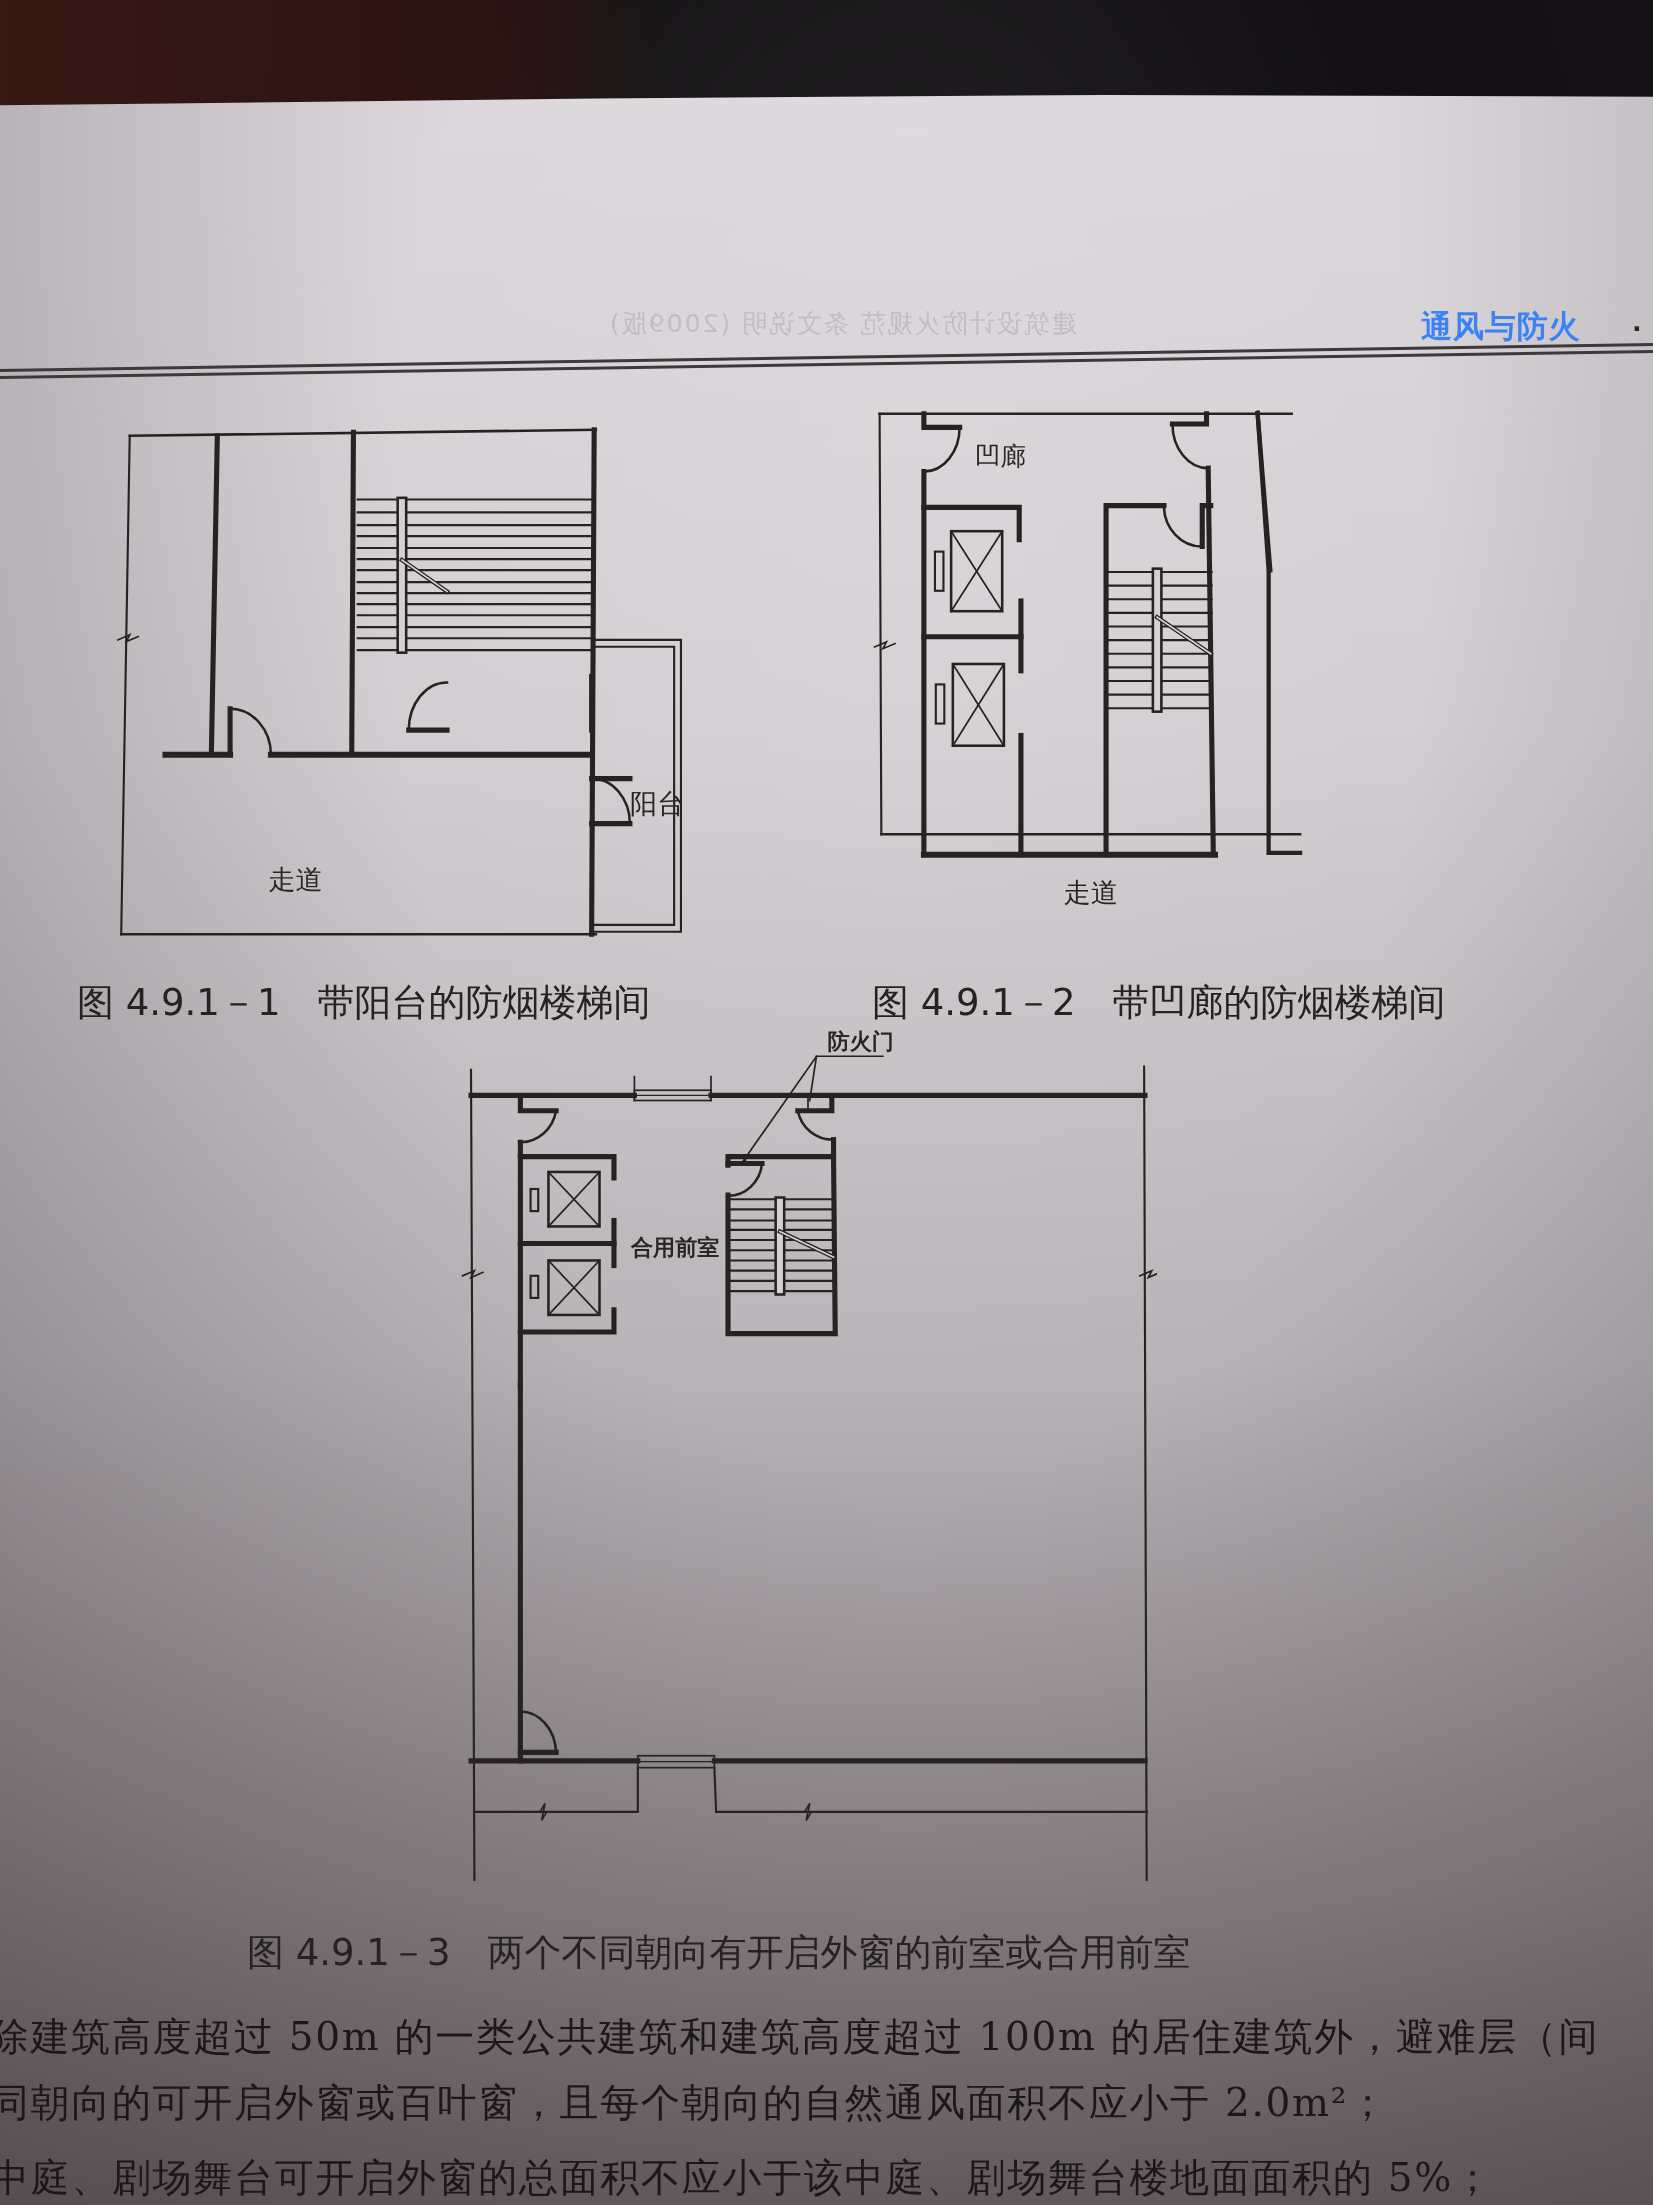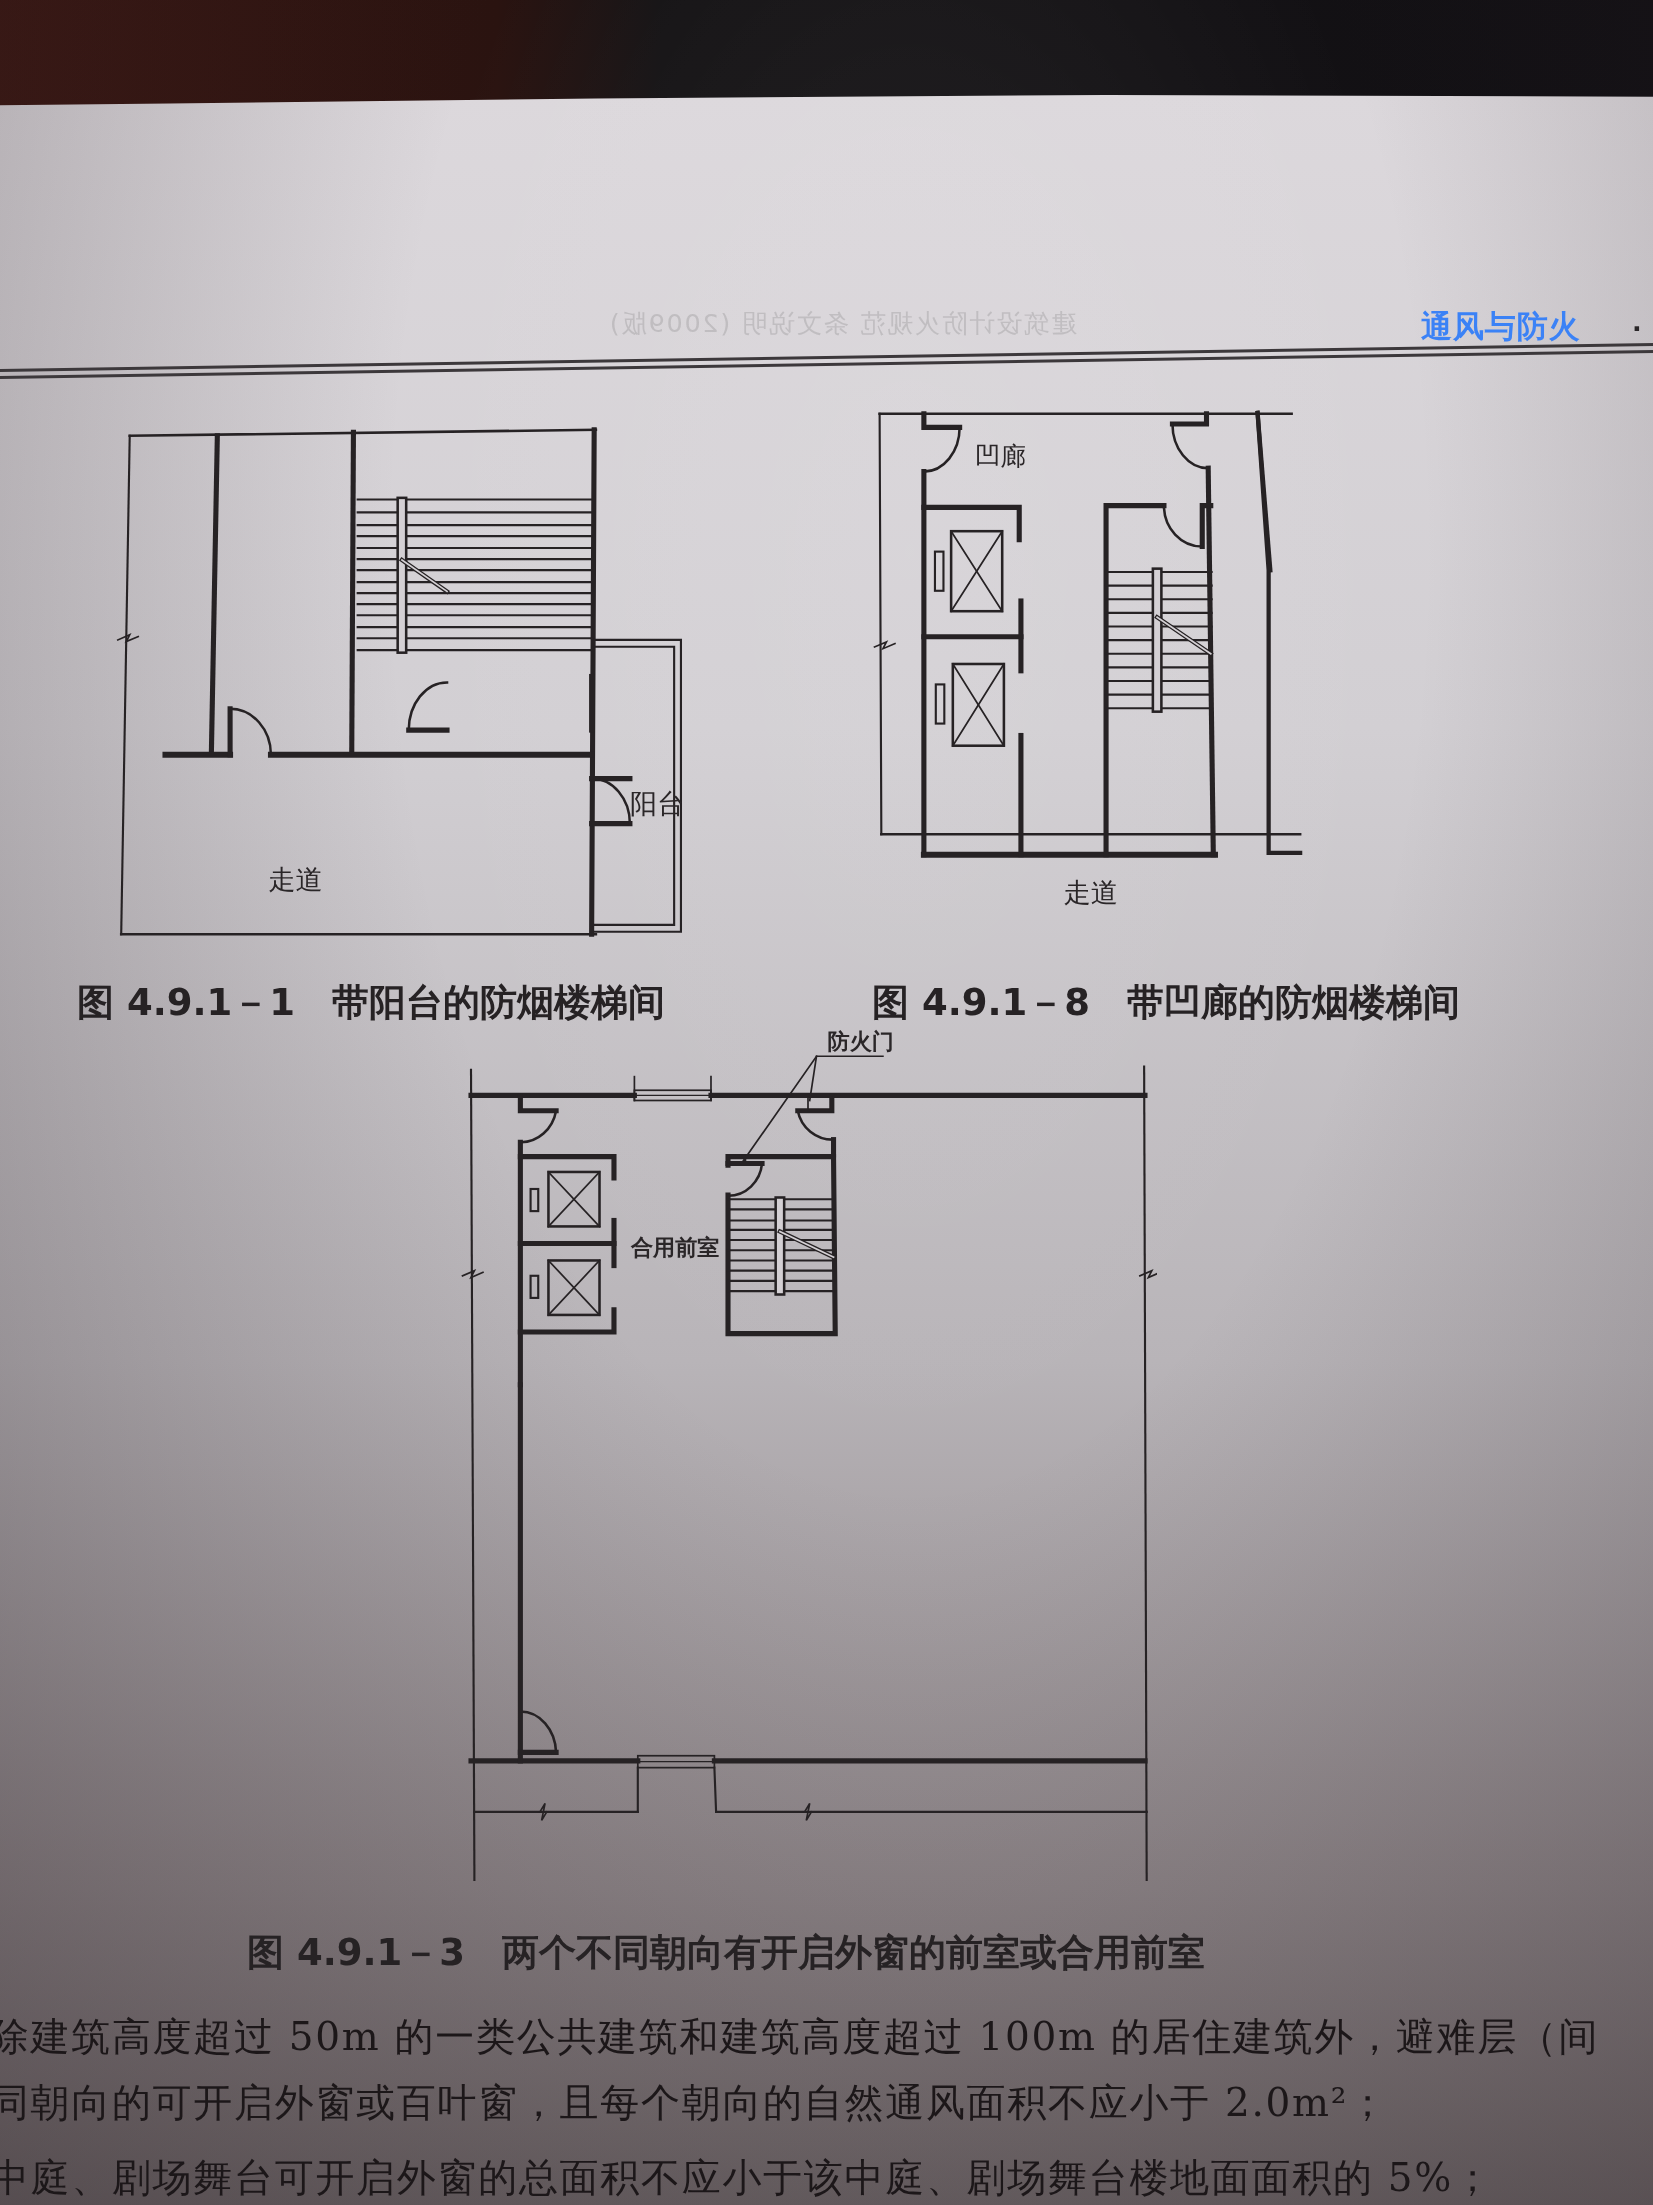--- a/index.html
+++ b/index.html
@@ -28,21 +28,21 @@
   }
   .header-dot { position: absolute; left: 1632px; top: 313px; font-size: 25.5px; color: #2a2628; font-weight: bold; }
   .ghost-text {
     position: absolute; left: 608px; top: 306px; font-size: 25.5px; color: rgba(80,76,80,0.18);
     transform: scaleX(-1); letter-spacing: 1.7px;
   }
   .rule {
     position: absolute; left: 0; width: 1654px; height: 2.6px; background: #3c383b;
   }
   .caption {
-    position: absolute; font-weight: bold; color: #262224; white-space: nowrap;
+    position: absolute; font-weight: normal; color: #262224; white-space: nowrap;
   }
   .plan { position: absolute; }
   .plan svg { display: block; }
   .body-text {
     position: absolute; left: -10.2px; font-size: 39px; color: #1c1719; white-space: nowrap;
     font-family: "DejaVu Serif", serif; letter-spacing: 1.7px;
   }
   .room-label { font-family: "DejaVu Sans", sans-serif; fill: #2a2628; }
 </style>
 </head>
@@ -168,21 +168,21 @@
         <line x1="282" y1="362" x2="406" y2="362"></line>
       </g>
       <rect x="337" y="198" width="10" height="168" fill="#d4d0d4" stroke-width="3"></rect>
       <line x1="342" y1="255" x2="405" y2="298" stroke-width="5"></line>
       <line x1="342" y1="255" x2="405" y2="298" stroke="#d4d0d4" stroke-width="2"></line>
     </g>
     <text x="128" y="76" font-size="30" class="room-label">凹廊</text>
     <text x="232" y="590" font-size="32" class="room-label">走道</text>
   </svg>
 </div>
-<div class="caption" style="left:872px; top:978px; font-size:37px;">图 4.9.1－8　带凹廊的防烟楼梯间</div>
+<div class="caption" style="left:872px; top:978px; font-size:37px;">图 4.9.1－2　带凹廊的防烟楼梯间</div>
 
 <div class="plan" style="left:459px; top:1029px;">
   <svg width="698" height="868" viewBox="0 0 820 1020">
     <g stroke="#262224" fill="none" stroke-linecap="square">
 
       <line x1="14" y1="48" x2="18" y2="1000" stroke-width="2.5"></line>
       <line x1="805" y1="44" x2="808" y2="1000" stroke-width="2.5"></line>
       <path d="M4,290 l14,-6 l-4,8 l14,-6" stroke-width="2"></path>
       <path d="M800,290 l14,-6 l-4,8 l14,-6" stroke-width="2"></path>
 

